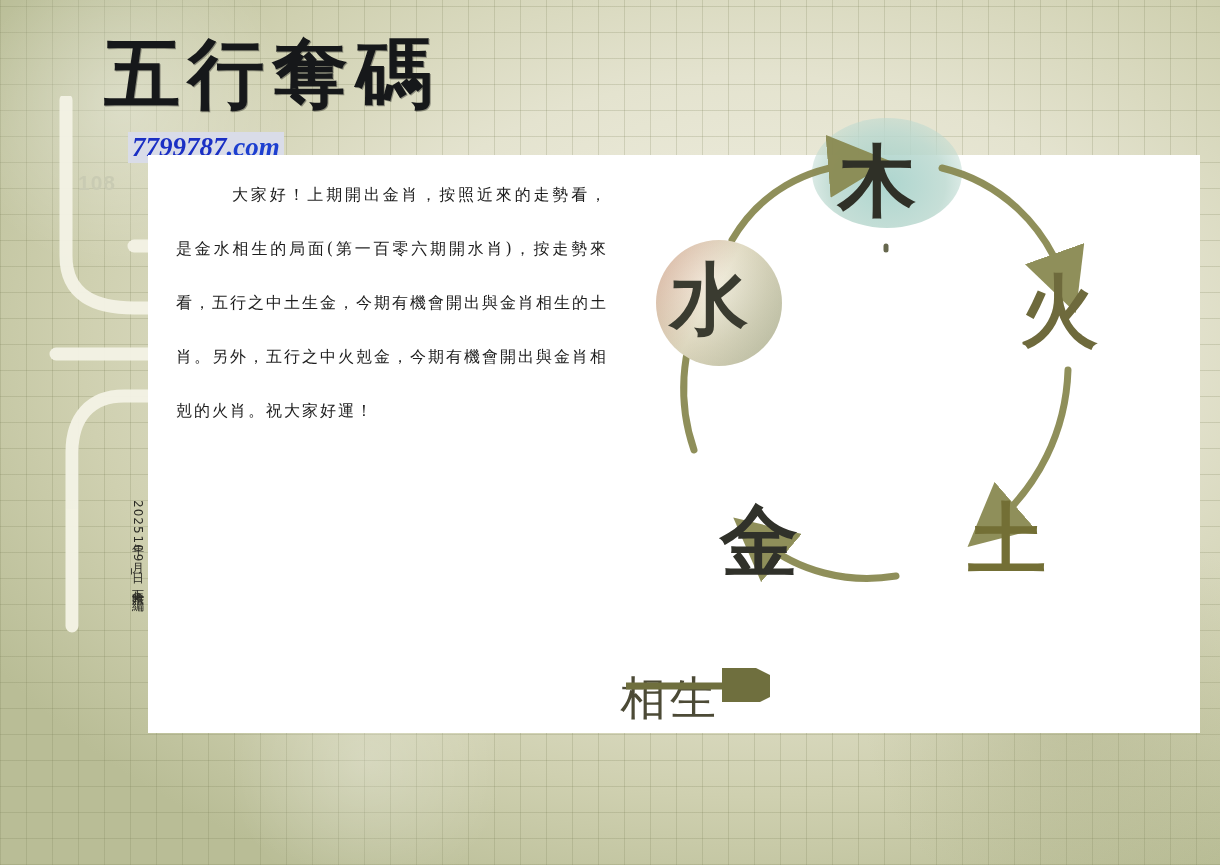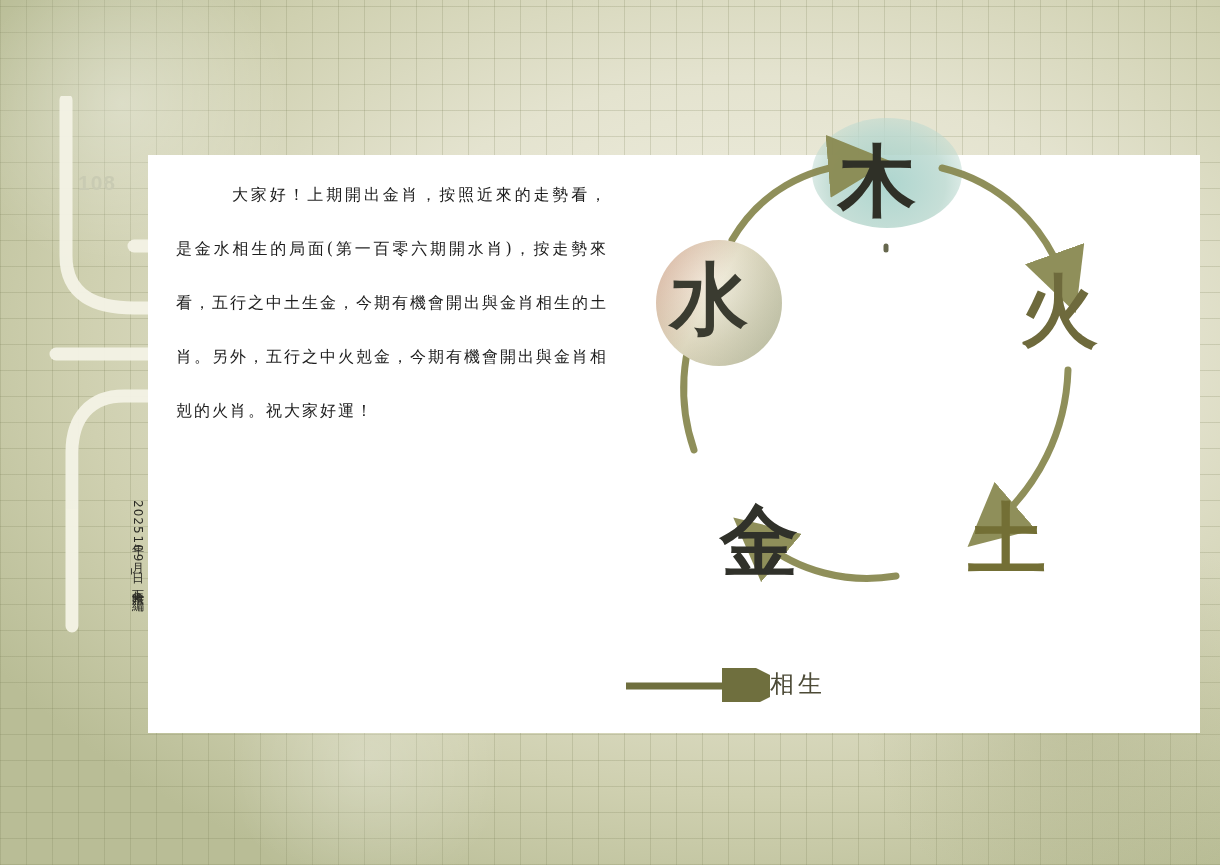--- a/index.html
+++ b/index.html
@@ -201,22 +201,21 @@
   }
   .legend-row {
     position: absolute;
     left: 0;
     display: flex;
     align-items: center;
   }
   #legend-row-sheng { top: 8px; }
   #legend-row-ke    { top: 66px; }
   .legend-label {
-    margin-left: 150px;
-    font-size: 24px;
+    font-size: 46px;
     color: #4c4a36;
     letter-spacing: 4px;
     white-space: nowrap;
   }
   .legend-arrow { position: absolute; left: 0; top: 0; }
 </style>
 </head>
 <body>
 
 <div id="page">
@@ -225,20 +224,26 @@
 
   <svg id="left-artwork" viewBox="0 0 180 560">
     <g fill="none" stroke="#f4f3e6" stroke-width="13" stroke-linecap="round" opacity="0.95">
       <path d="M28 4 C28 60 28 110 28 160 C28 200 58 212 96 212 L150 212"></path>
       <path d="M18 258 L150 258"></path>
       <path d="M150 300 L86 300 C52 300 34 322 34 356 L34 530"></path>
       <path d="M96 150 L150 150"></path>
     </g>
   </svg>
 
+  <div id="masthead">
+    <div id="masthead-title">五行奪碼</div>
+    <div id="site-url">
+      <span>7799787</span><span class="dotcom">.com</span>
+    </div>
+  </div>
 
   <div id="page-number">108</div>
 
   <div id="date-stamp">2025年10月9日 _ 下午六時整 編</div>
 
   <div id="content-card"></div>
 
   <div id="article">大家好！上期開出金肖，按照近來的走勢看，是金水相生的局面(第一百零六期開水肖)，按走勢來看，五行之中土生金，今期有機會開出與金肖相生的土肖。另外，五行之中火剋金，今期有機會開出與金肖相剋的火肖。祝大家好運！</div>
 
   <div id="diagram">

